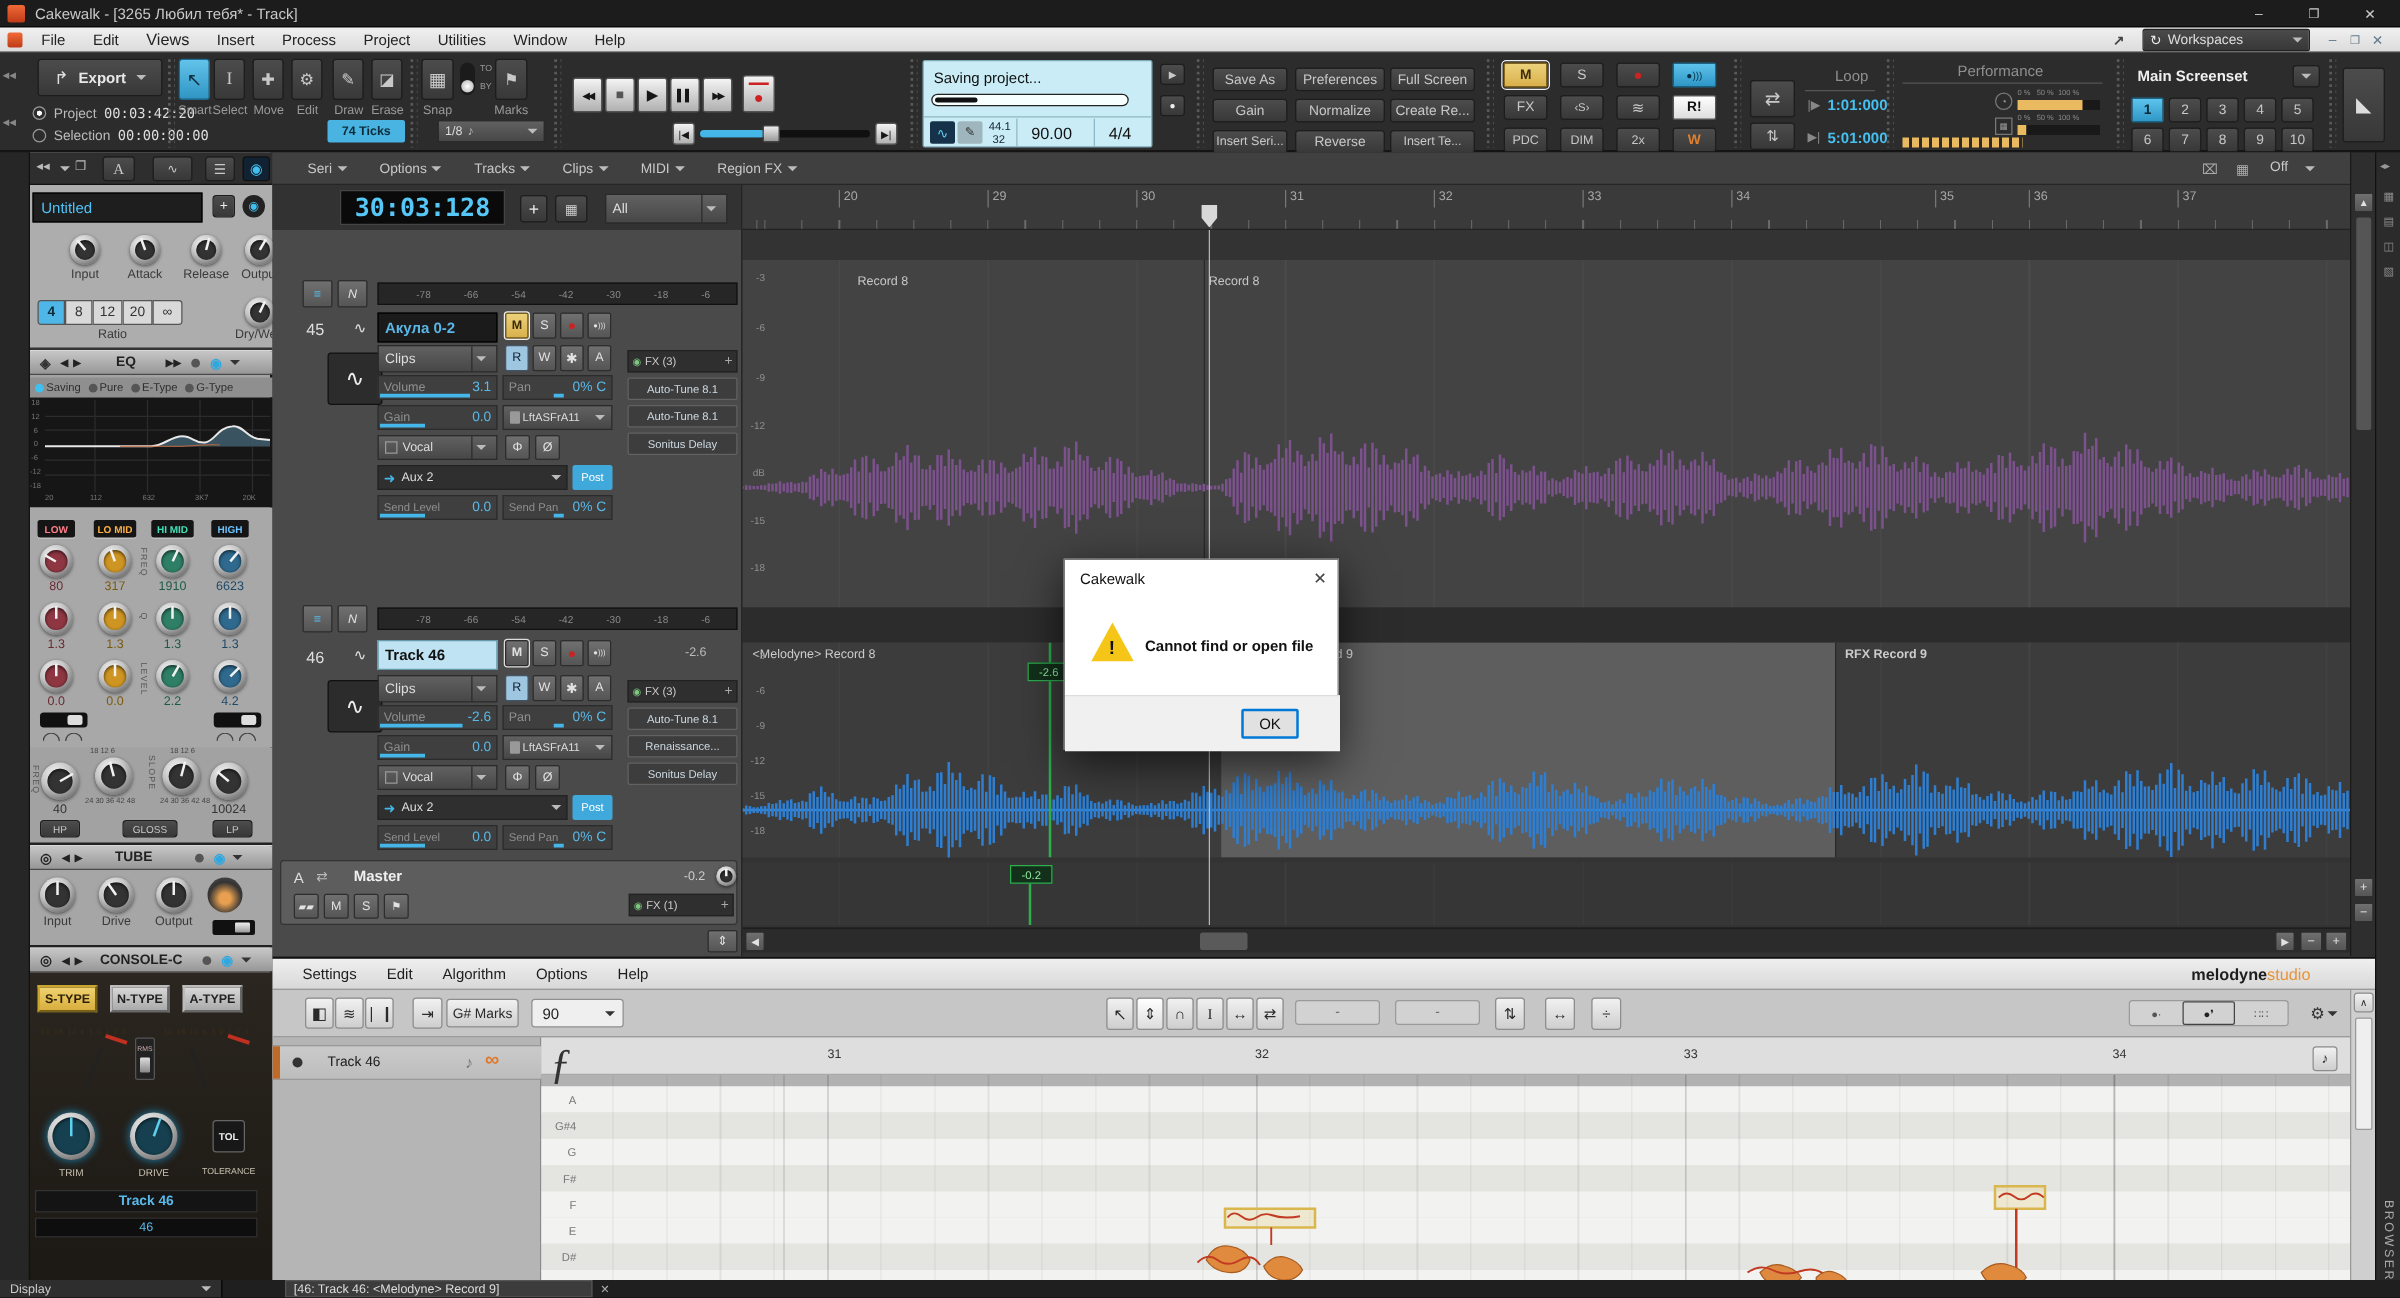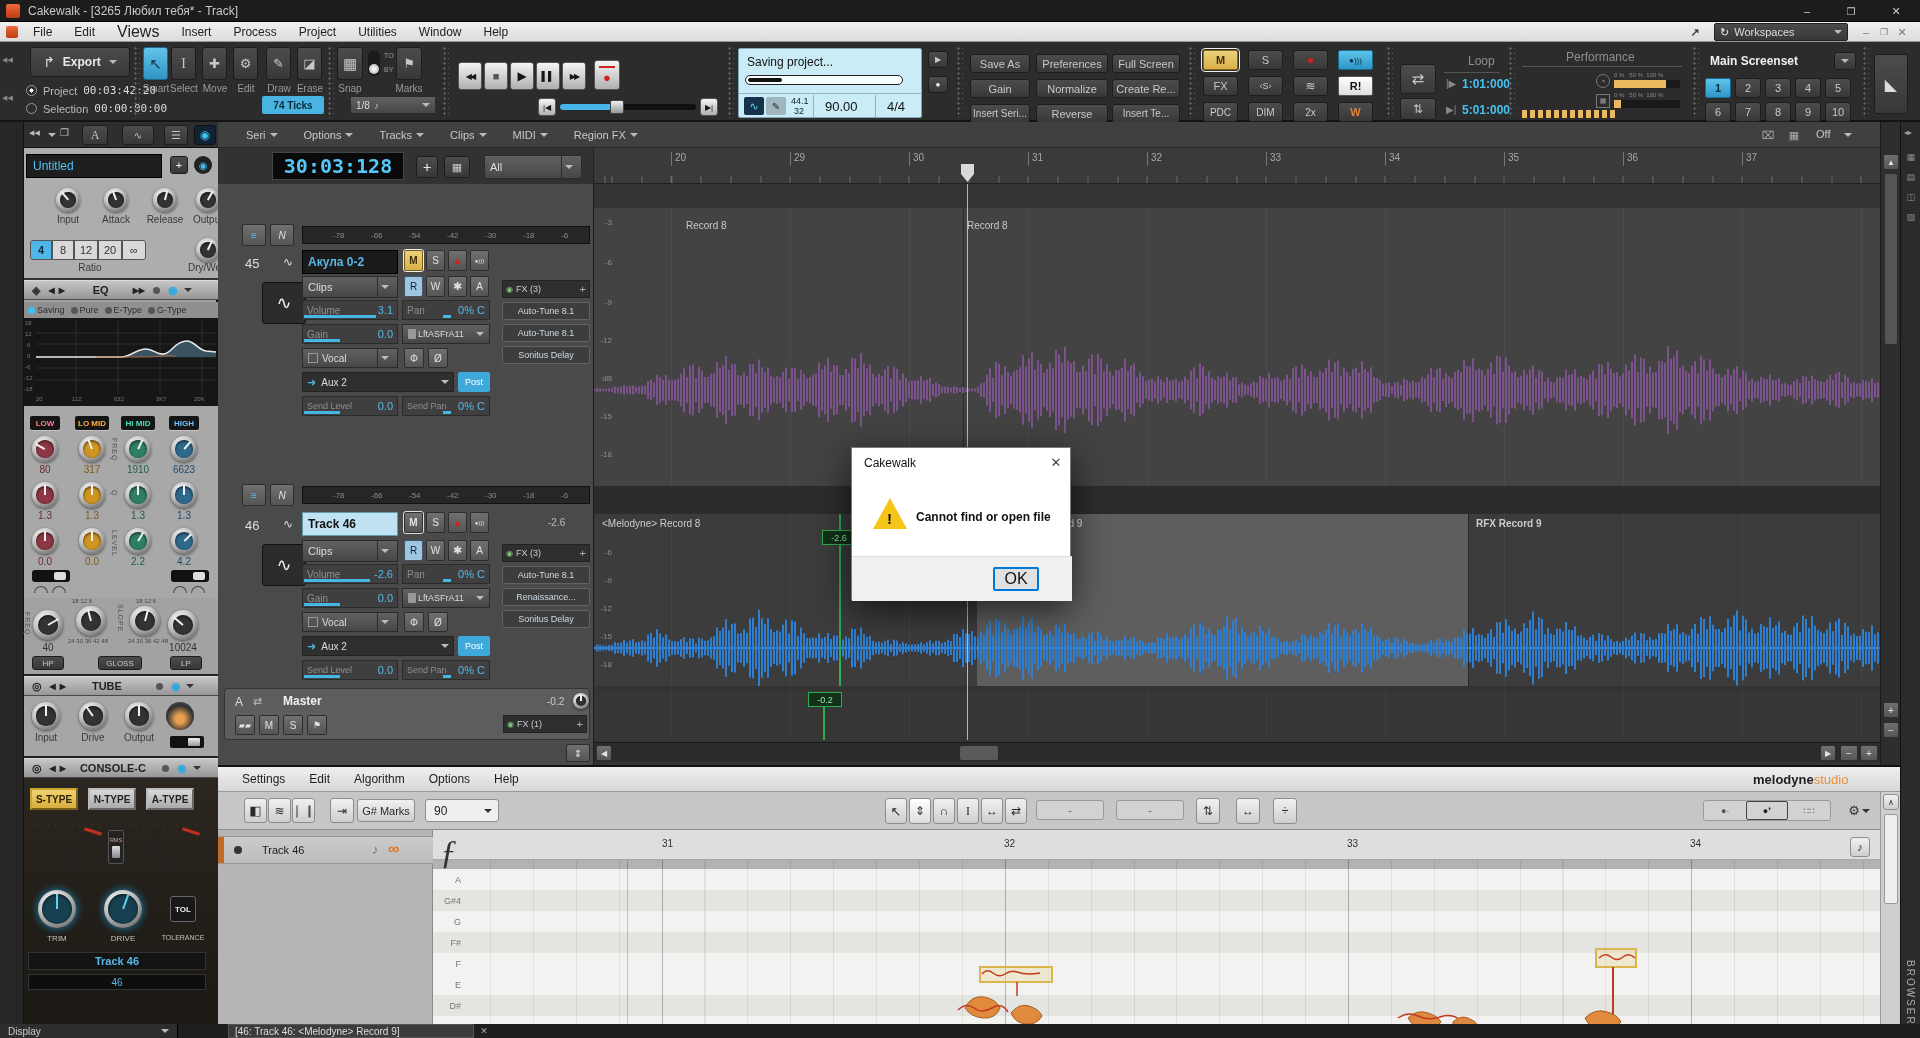--- a/index.html
+++ b/index.html
@@ -51,21 +51,21 @@
  <div class="a fc" style="left:1876px;top:0;width:40px;height:22px;color:#ccc">
         <span>✕</span>
       </div>
 </div>
 
 <div class="a f" style="left:0;top:22px;width:1920px;height:20px;background:linear-gradient(#f0f0f0,#dcdcdc);border-bottom:1px solid #999">
  <div class="a" style="left:6px;top:4px;width:12px;height:12px;background:linear-gradient(#f06a38,#c03a18);border-radius:2px"></div>
  <div class="f" style="margin-left:22px;height:100%">
   <span class="fc" style="padding:0 11px;color:#222;font-size:12px">File</span>
   <span class="fc" style="padding:0 11px;color:#222;font-size:12px">Edit</span>
-  <span class="fc" style="padding:0 11px;color:#222;font-size:16px">Views</span>
+  <span class="fc" style="padding:0 11px;color:#222;font-size:13px">Views</span>
   <span class="fc" style="padding:0 11px;color:#222;font-size:12px">Insert</span>
   <span class="fc" style="padding:0 11px;color:#222;font-size:12px">Process</span>
   <span class="fc" style="padding:0 11px;color:#222;font-size:12px">Project</span>
   <span class="fc" style="padding:0 11px;color:#222;font-size:12px">Utilities</span>
   <span class="fc" style="padding:0 11px;color:#222;font-size:12px">Window</span>
   <span class="fc" style="padding:0 11px;color:#222;font-size:12px">Help</span>
  </div>
  <span class="a fc" style="left:1686px;top:2px;width:18px;height:16px;color:#444;font-weight:bold">↗</span>
  <div class="a f" style="left:1714px;top:1px;width:134px;height:18px;background:linear-gradient(#4a4a4a,#383838);border:1px solid #222;border-radius:2px;padding:0 5px;gap:5px">
   <span style="color:#eee">↻</span>
@@ -720,21 +720,21 @@
         </div>
  </div>
  <div class="a" style="left:376px;top:26px;width:1286px;height:36px;background:#3a3a3a;border-bottom:1px solid #222">
   <span class="rul" style="left:77px">20</span>
   <span class="rul" style="left:196px">29</span>
   <span class="rul" style="left:315px">30</span>
   <span class="rul" style="left:434px">31</span>
   <span class="rul" style="left:553px">32</span>
   <span class="rul" style="left:672px">33</span>
   <span class="rul" style="left:791px">34</span>
-  <span class="rul" style="left:910px">35</span>
+  <span class="rul" style="left:954px">35</span>
   <span class="rul" style="left:1029px">36</span>
   <span class="rul" style="left:1148px">37</span>
   <div class="a" style="left:0;bottom:0;width:1286px;height:7px;background:repeating-linear-gradient(90deg,#6a6a6a 0 1px,transparent 1px 29.75px);background-position-x:17.5px"></div>
   <div class="a" style="left:367px;top:16px;width:13px;height:18px;background:#d8d8d8;clip-path:polygon(0 0,100% 0,100% 55%,50% 100%,0 55%)"></div>
  </div>
 </div>
 
 <div class="a" style="left:218px;top:184px;width:376px;height:581px;background:#4a4a4a;border-right:1px solid #1a1a1a;overflow:hidden">
 
  <div class="a fc tb" style="left:24px;top:40px;width:24px;height:22px;color:#5ab8e8">≡</div>
@@ -1208,17 +1208,17 @@
 <div class="a" style="left:851px;top:447px;width:220px;height:153px;background:#fff;border:1px solid #7a7a7a;box-shadow:0 10px 34px rgba(0,0,0,.65);z-index:100">
  <span class="a" style="left:12px;top:8px;color:#111;font-size:12px">Cakewalk</span>
  <div class="a fc" style="left:188px;top:0;width:32px;height:28px;color:#444;font-size:13px">
         <span>✕</span>
       </div>
  <div class="a" style="left:21px;top:50px;width:0;height:0;border-left:17px solid transparent;border-right:17px solid transparent;border-bottom:31px solid #f5c518"></div>
  <span class="a" style="left:35px;top:62px;color:#111;font-weight:bold;font-size:15px">!</span>
  <span class="a" style="left:64px;top:62px;color:#111;font-size:12px;font-weight:bold;font-family:'Liberation Sans',sans-serif">Cannot find or open file</span>
  <div class="a" style="left:0;top:108px;width:220px;height:45px;background:#f0f0f0;border-top:1px solid #ddd"></div>
  <div class="a fc" style="left:141px;top:119px;width:46px;height:24px;background:#e1e1e1;border:2px solid #0078d7;border-radius:2px;z-index:2">
-        <span style="color:#111;font-size:16px">OK</span>
+        <span style="color:#111;font-size:12px">OK</span>
       </div>
 </div>
 
 </div>
 
 </body></html>

